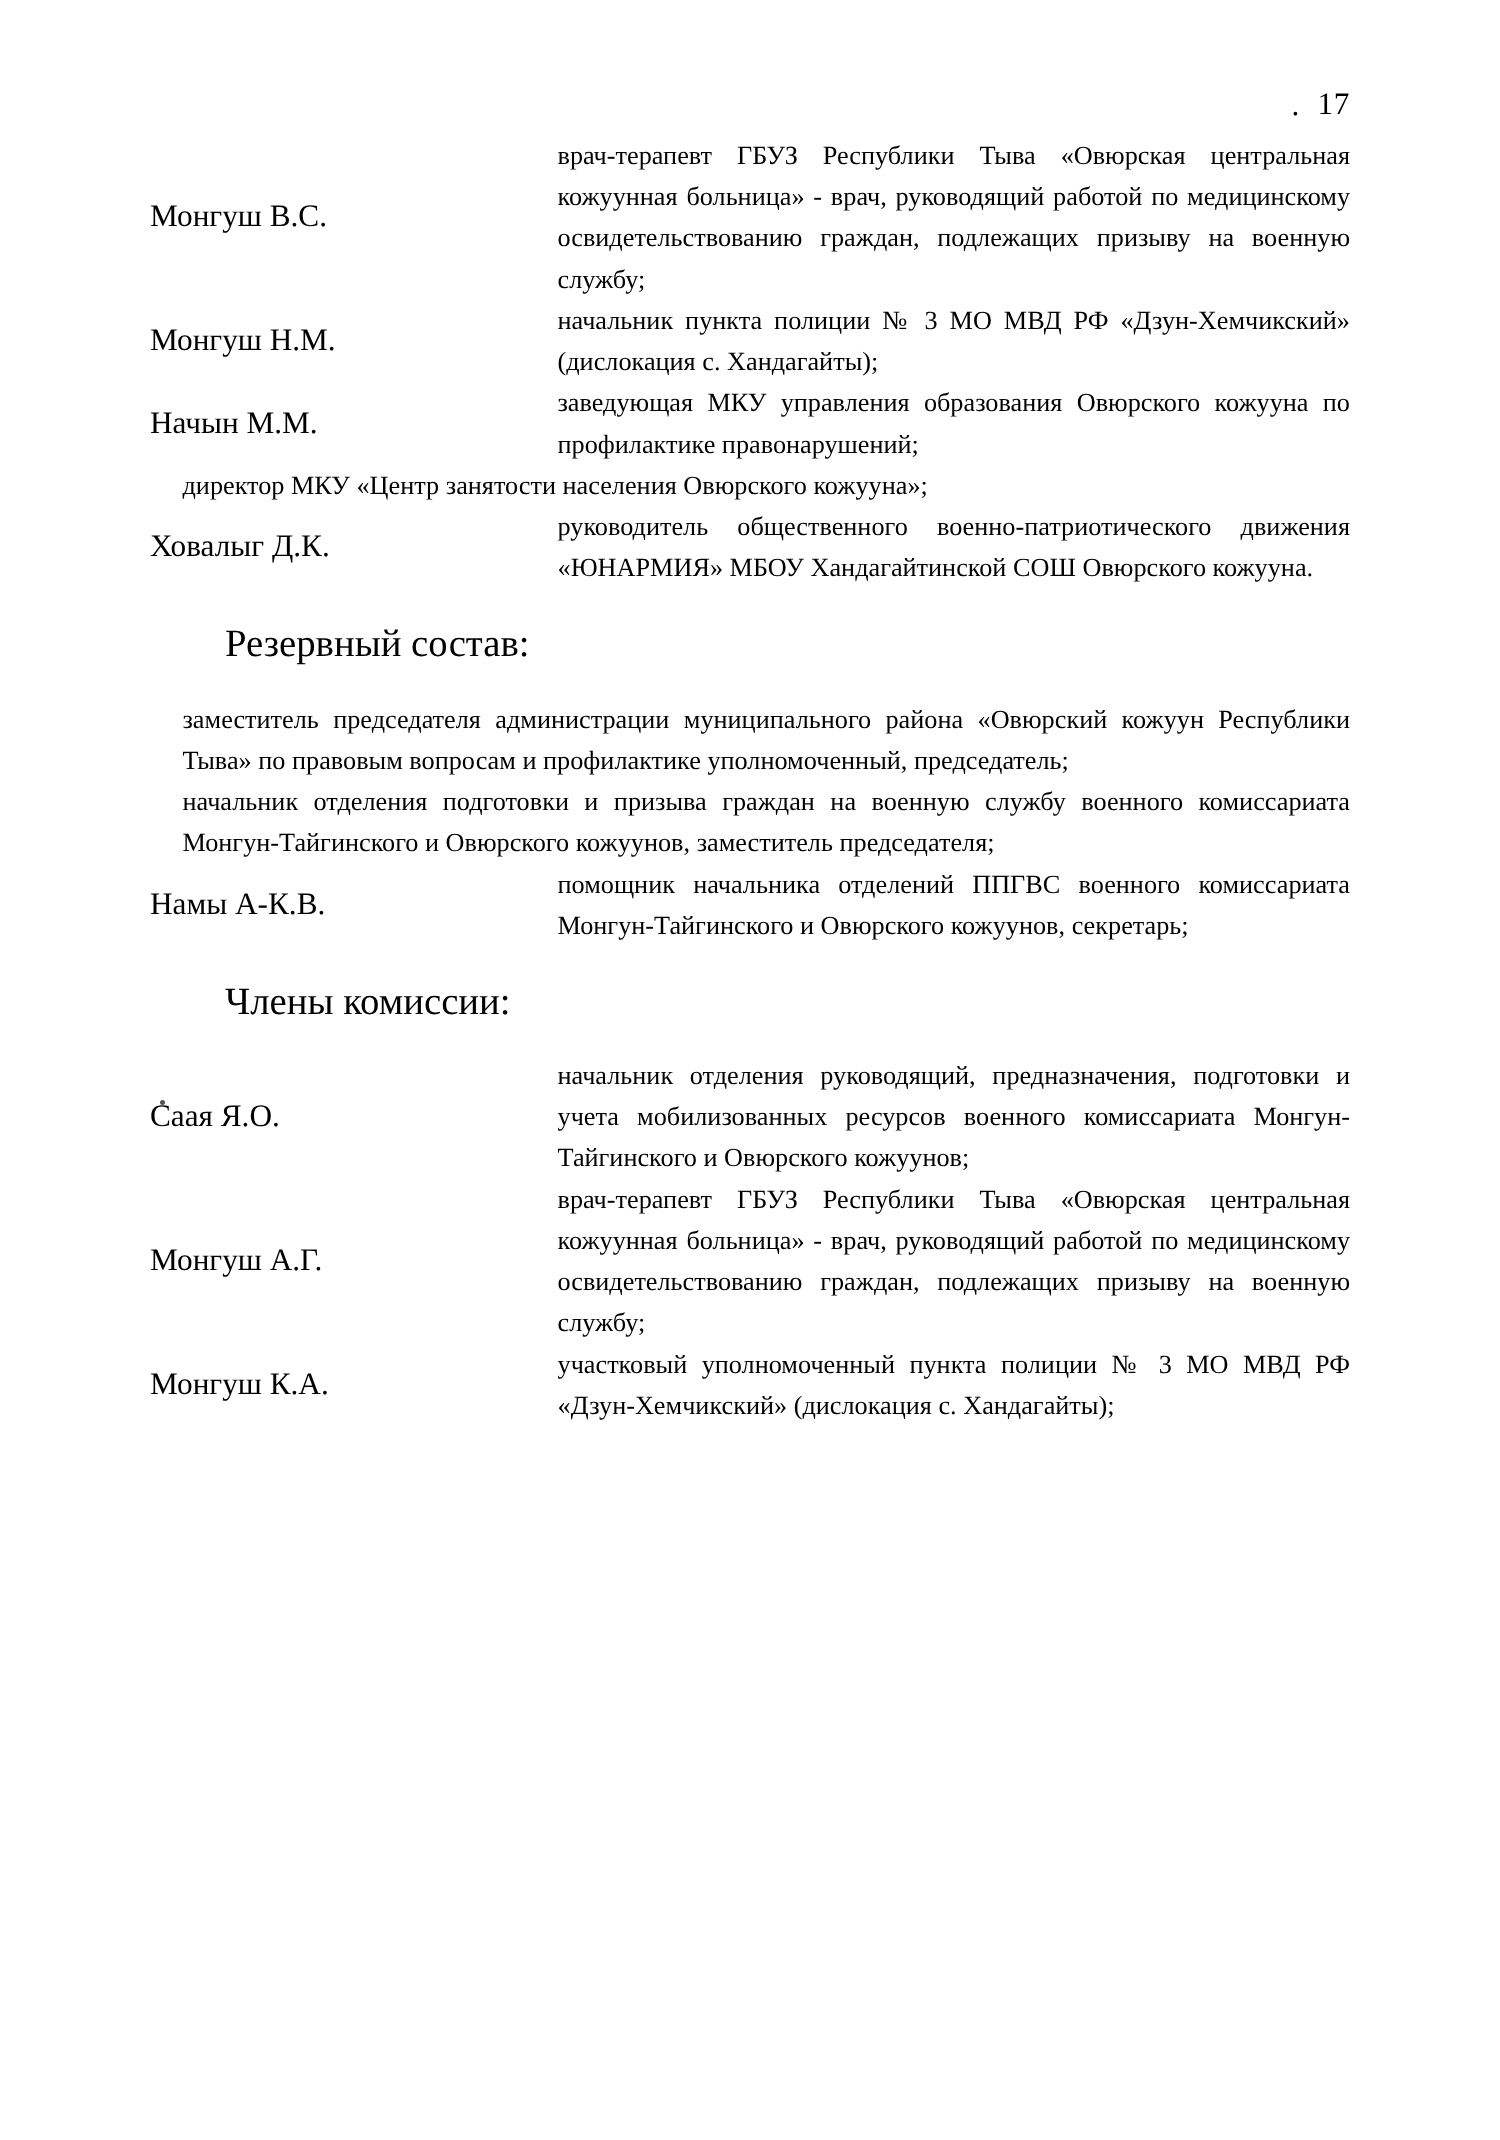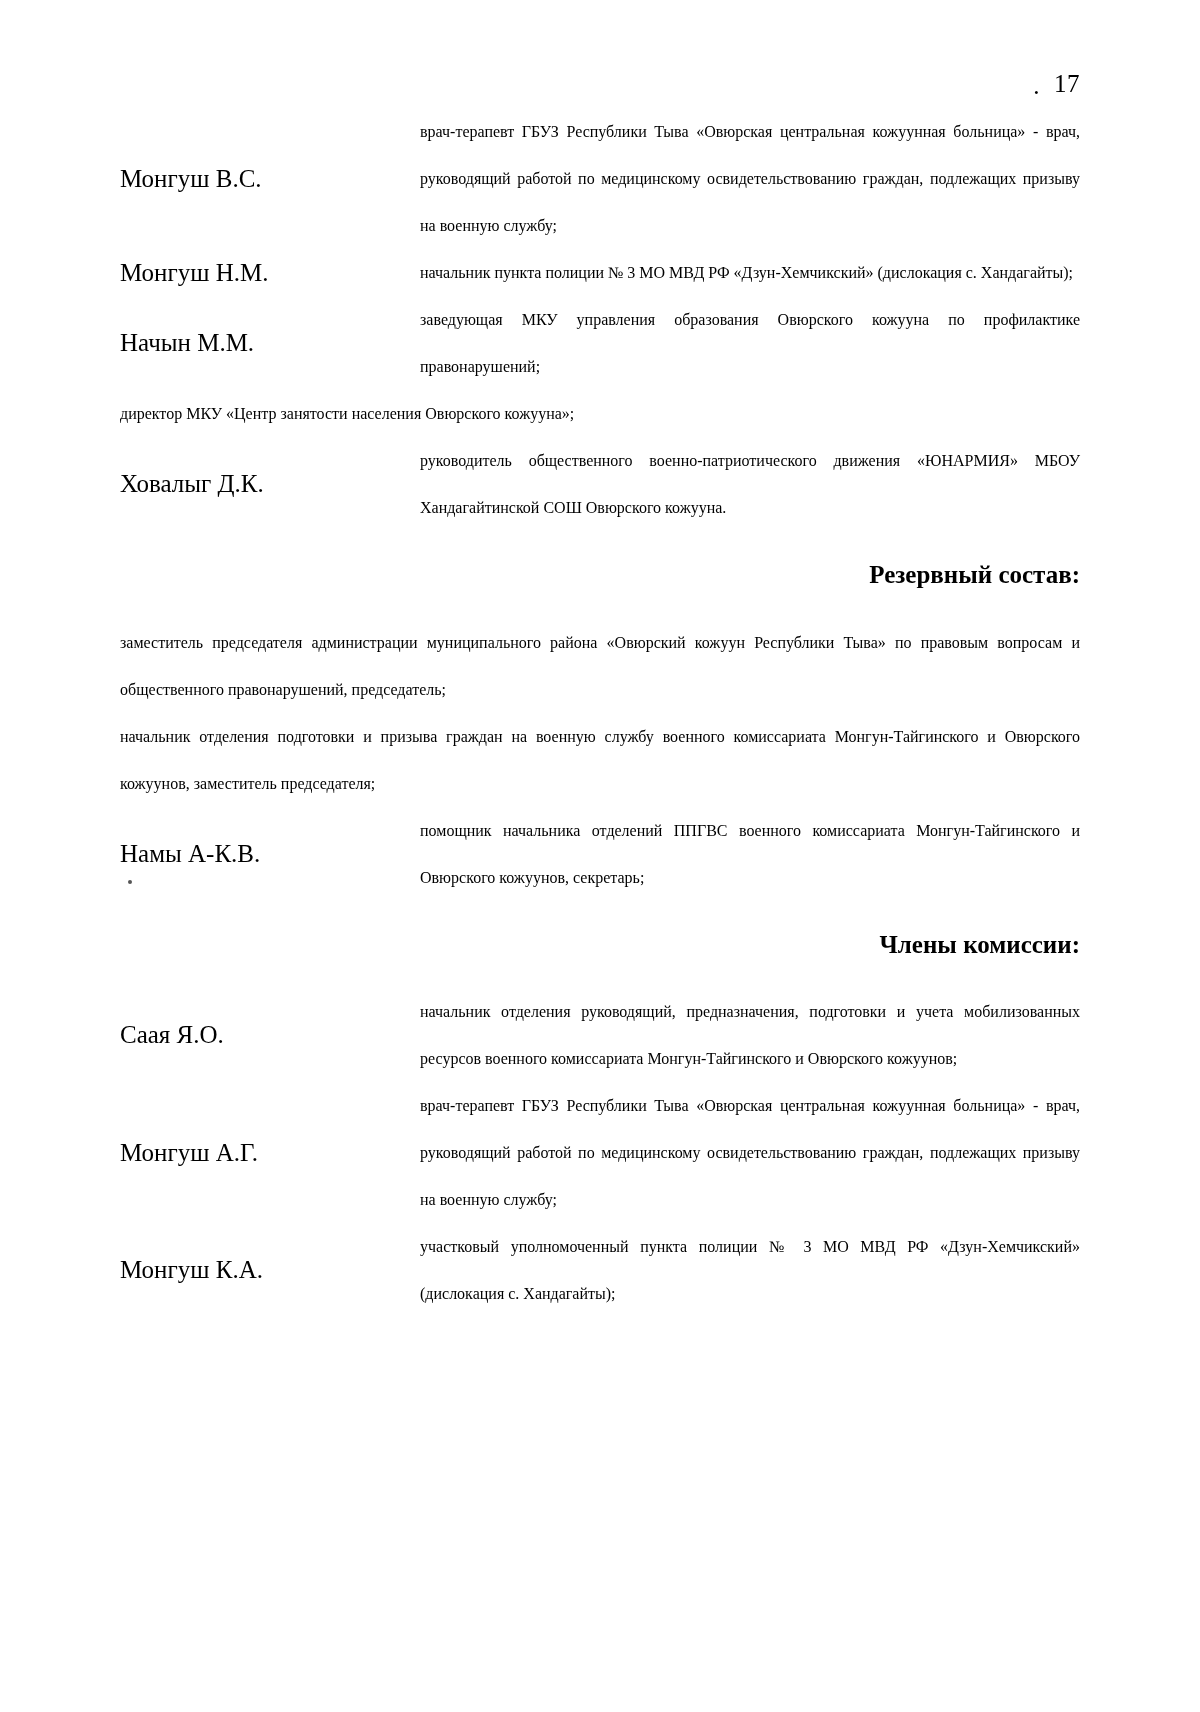--- a/index.html
+++ b/index.html
@@ -44,30 +44,31 @@
   }
   .entry .name {
     width: 300px;
     flex: 0 0 300px;
     font-size: 25px;
     line-height: 35.5px;
     white-space: nowrap;
   }
   .entry .desc {
     flex: 1 1 auto;
-    font-size: 16px;
-    line-height: 47px;
+    font-size: 21px;
+    line-height: 33px;
     text-align: justify;
     text-align-last: left;
     hyphens: none;
+    margin-left: 26px;
   }
   .section-heading {
-    text-align: right;
-    font-weight: bold;
-    font-size: 25px;
+    text-align: left;
+    font-weight: normal;
+    font-size: 31px;
     line-height: 35.5px;
     margin: 26px 0 26px 0;
     padding-left: 60px;
   }
   .stray-mark {
     position: absolute;
     left: 128px;
     width: 4px;
     height: 4px;
     background: #555;
@@ -101,21 +102,21 @@
       <div class="desc">директор МКУ «Центр занятости населения Овюрского кожууна»;</div>
     </div>
     <div class="entry">
       <div class="name">Ховалыг Д.К.</div>
       <div class="desc">руководитель общественного военно-патриотического движения «ЮНАРМИЯ» МБОУ Хандагайтинской СОШ Овюрского кожууна.</div>
     </div>
 
     <div class="section-heading">Резервный состав:</div>
 
     <div class="entry">
-      <div class="desc">заместитель председателя администрации муниципального района «Овюрский кожуун Республики Тыва» по правовым вопросам и общественного правонарушений, председатель;</div>
+      <div class="desc">заместитель председателя администрации муниципального района «Овюрский кожуун Республики Тыва» по правовым вопросам и профилактике уполномоченный, председатель;</div>
     </div>
     <div class="entry">
       <div class="desc">начальник отделения подготовки и призыва граждан на военную службу военного комиссариата Монгун-Тайгинского и Овюрского кожуунов, заместитель председателя;</div>
     </div>
     <div class="entry">
       <div class="name">Намы А-К.В.</div>
       <div class="desc">помощник начальника отделений ППГВС военного комиссариата Монгун-Тайгинского и Овюрского кожуунов, секретарь;</div>
     </div>
 
     <div class="section-heading">Члены комиссии:</div>

